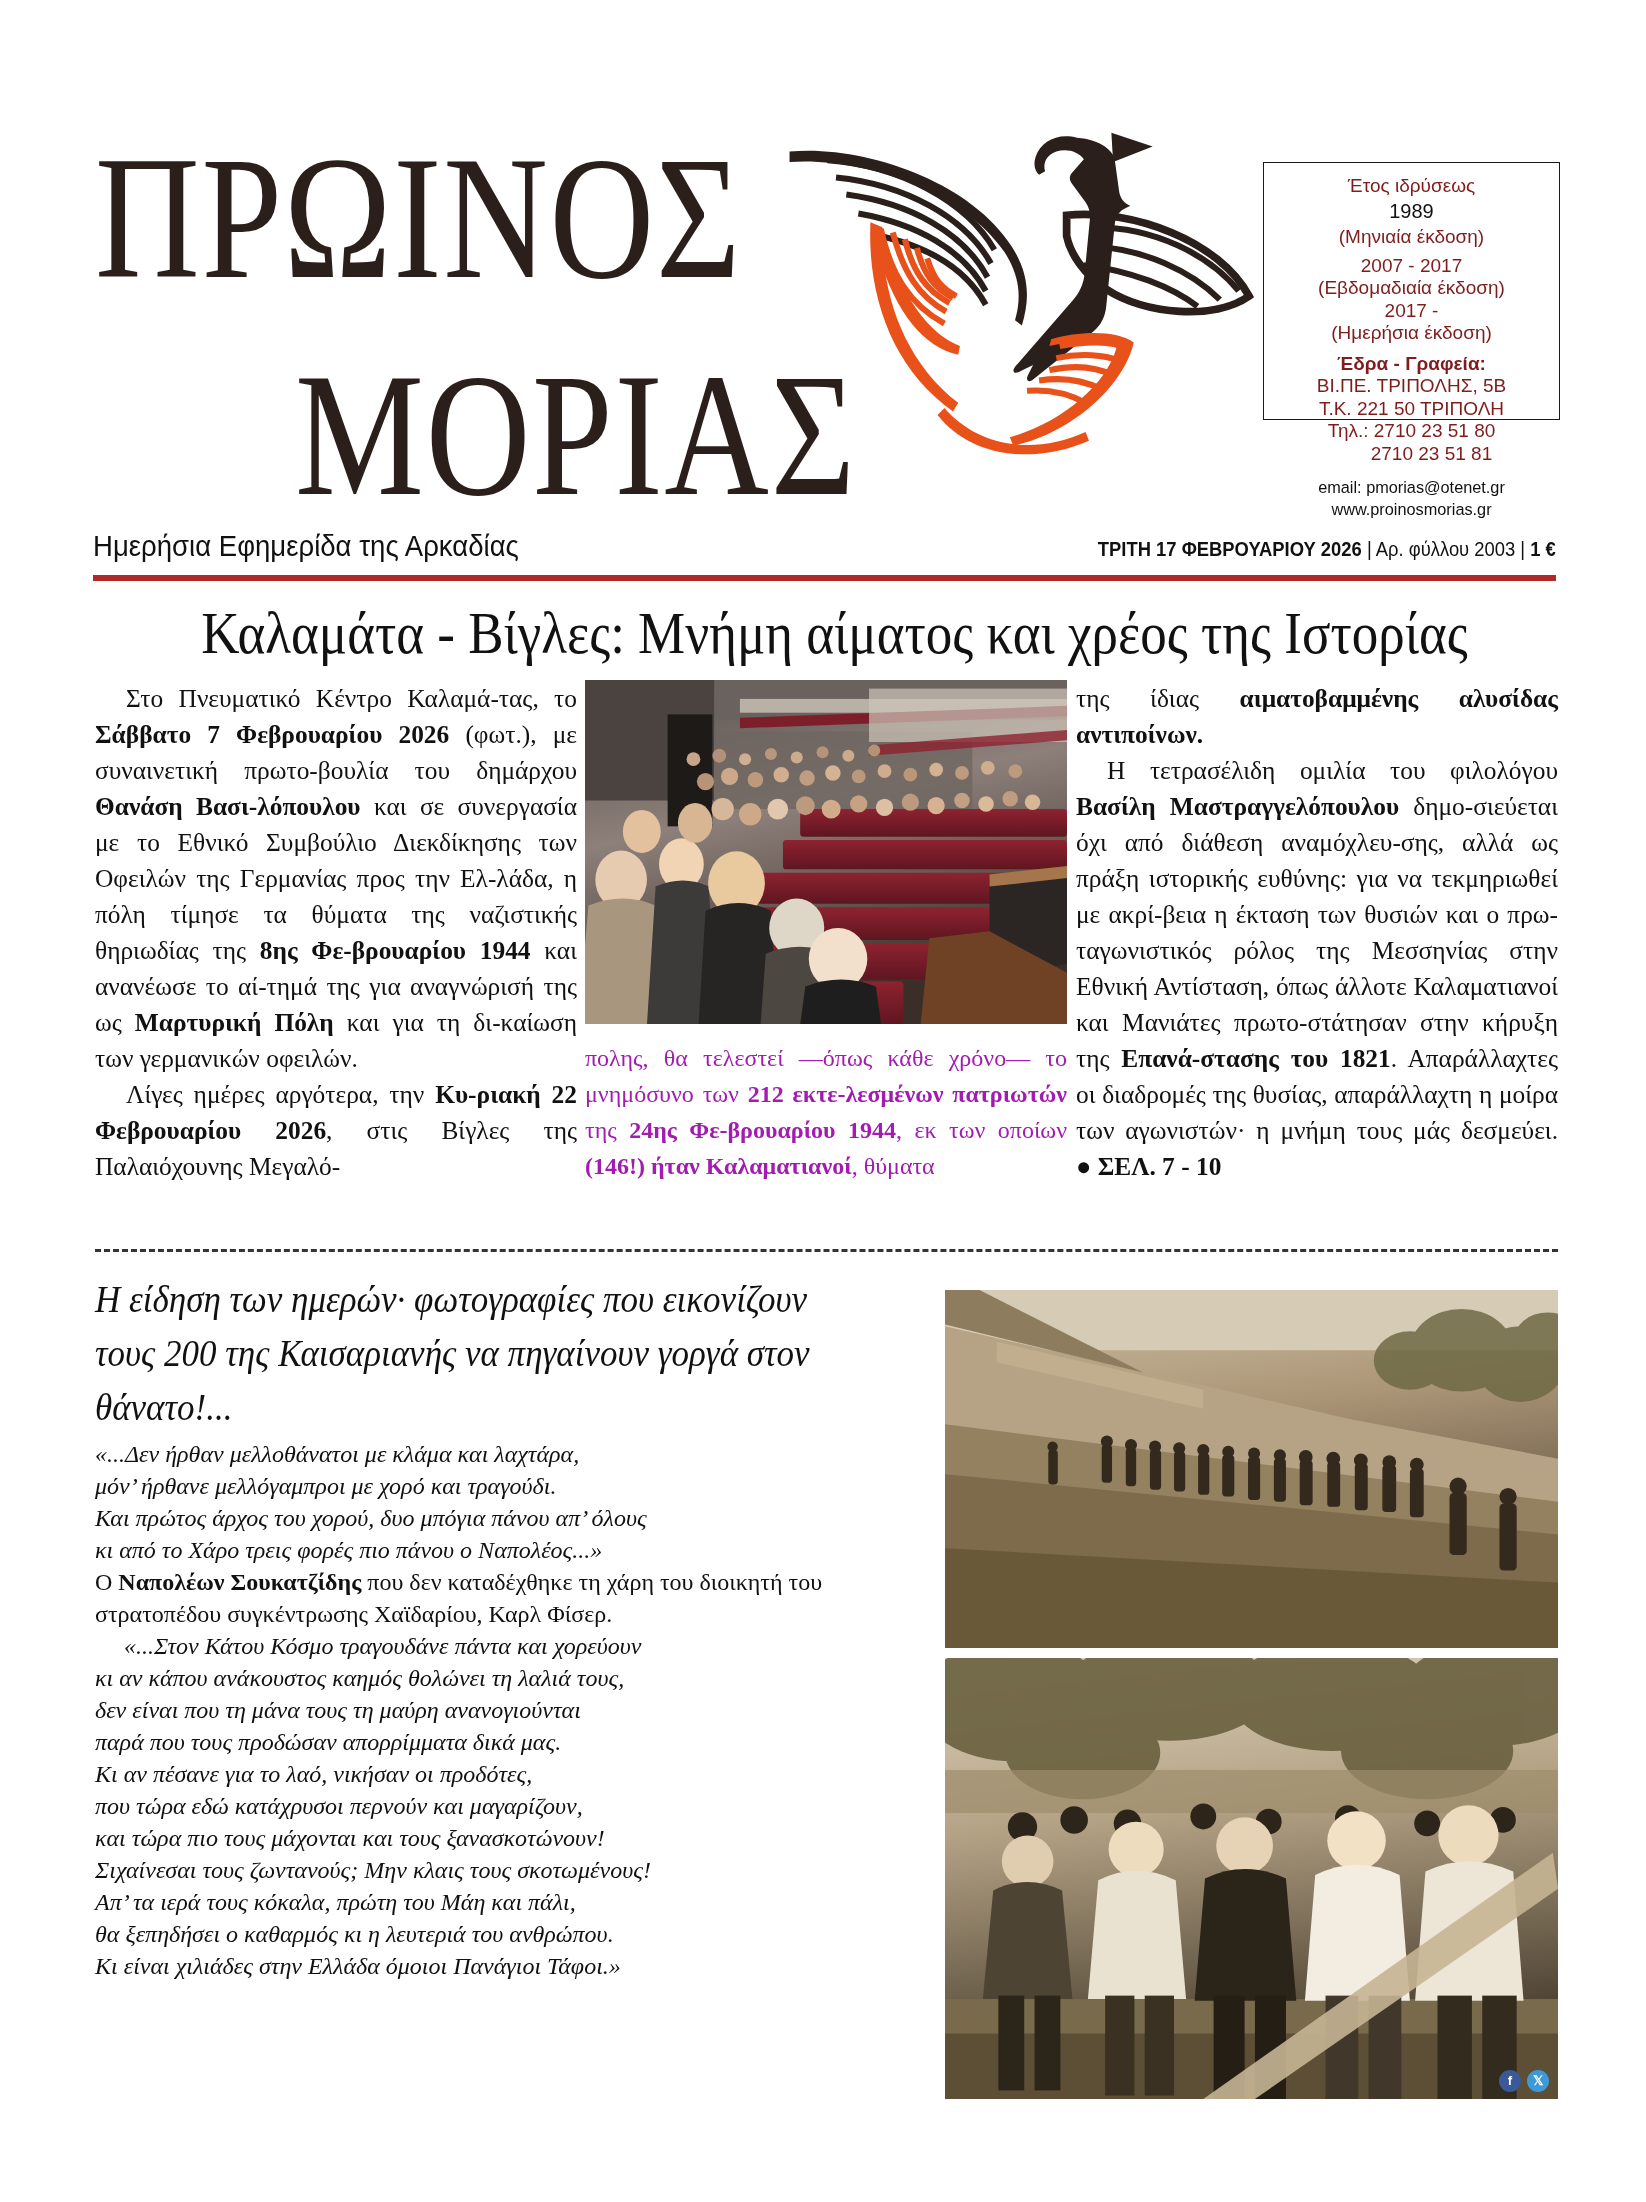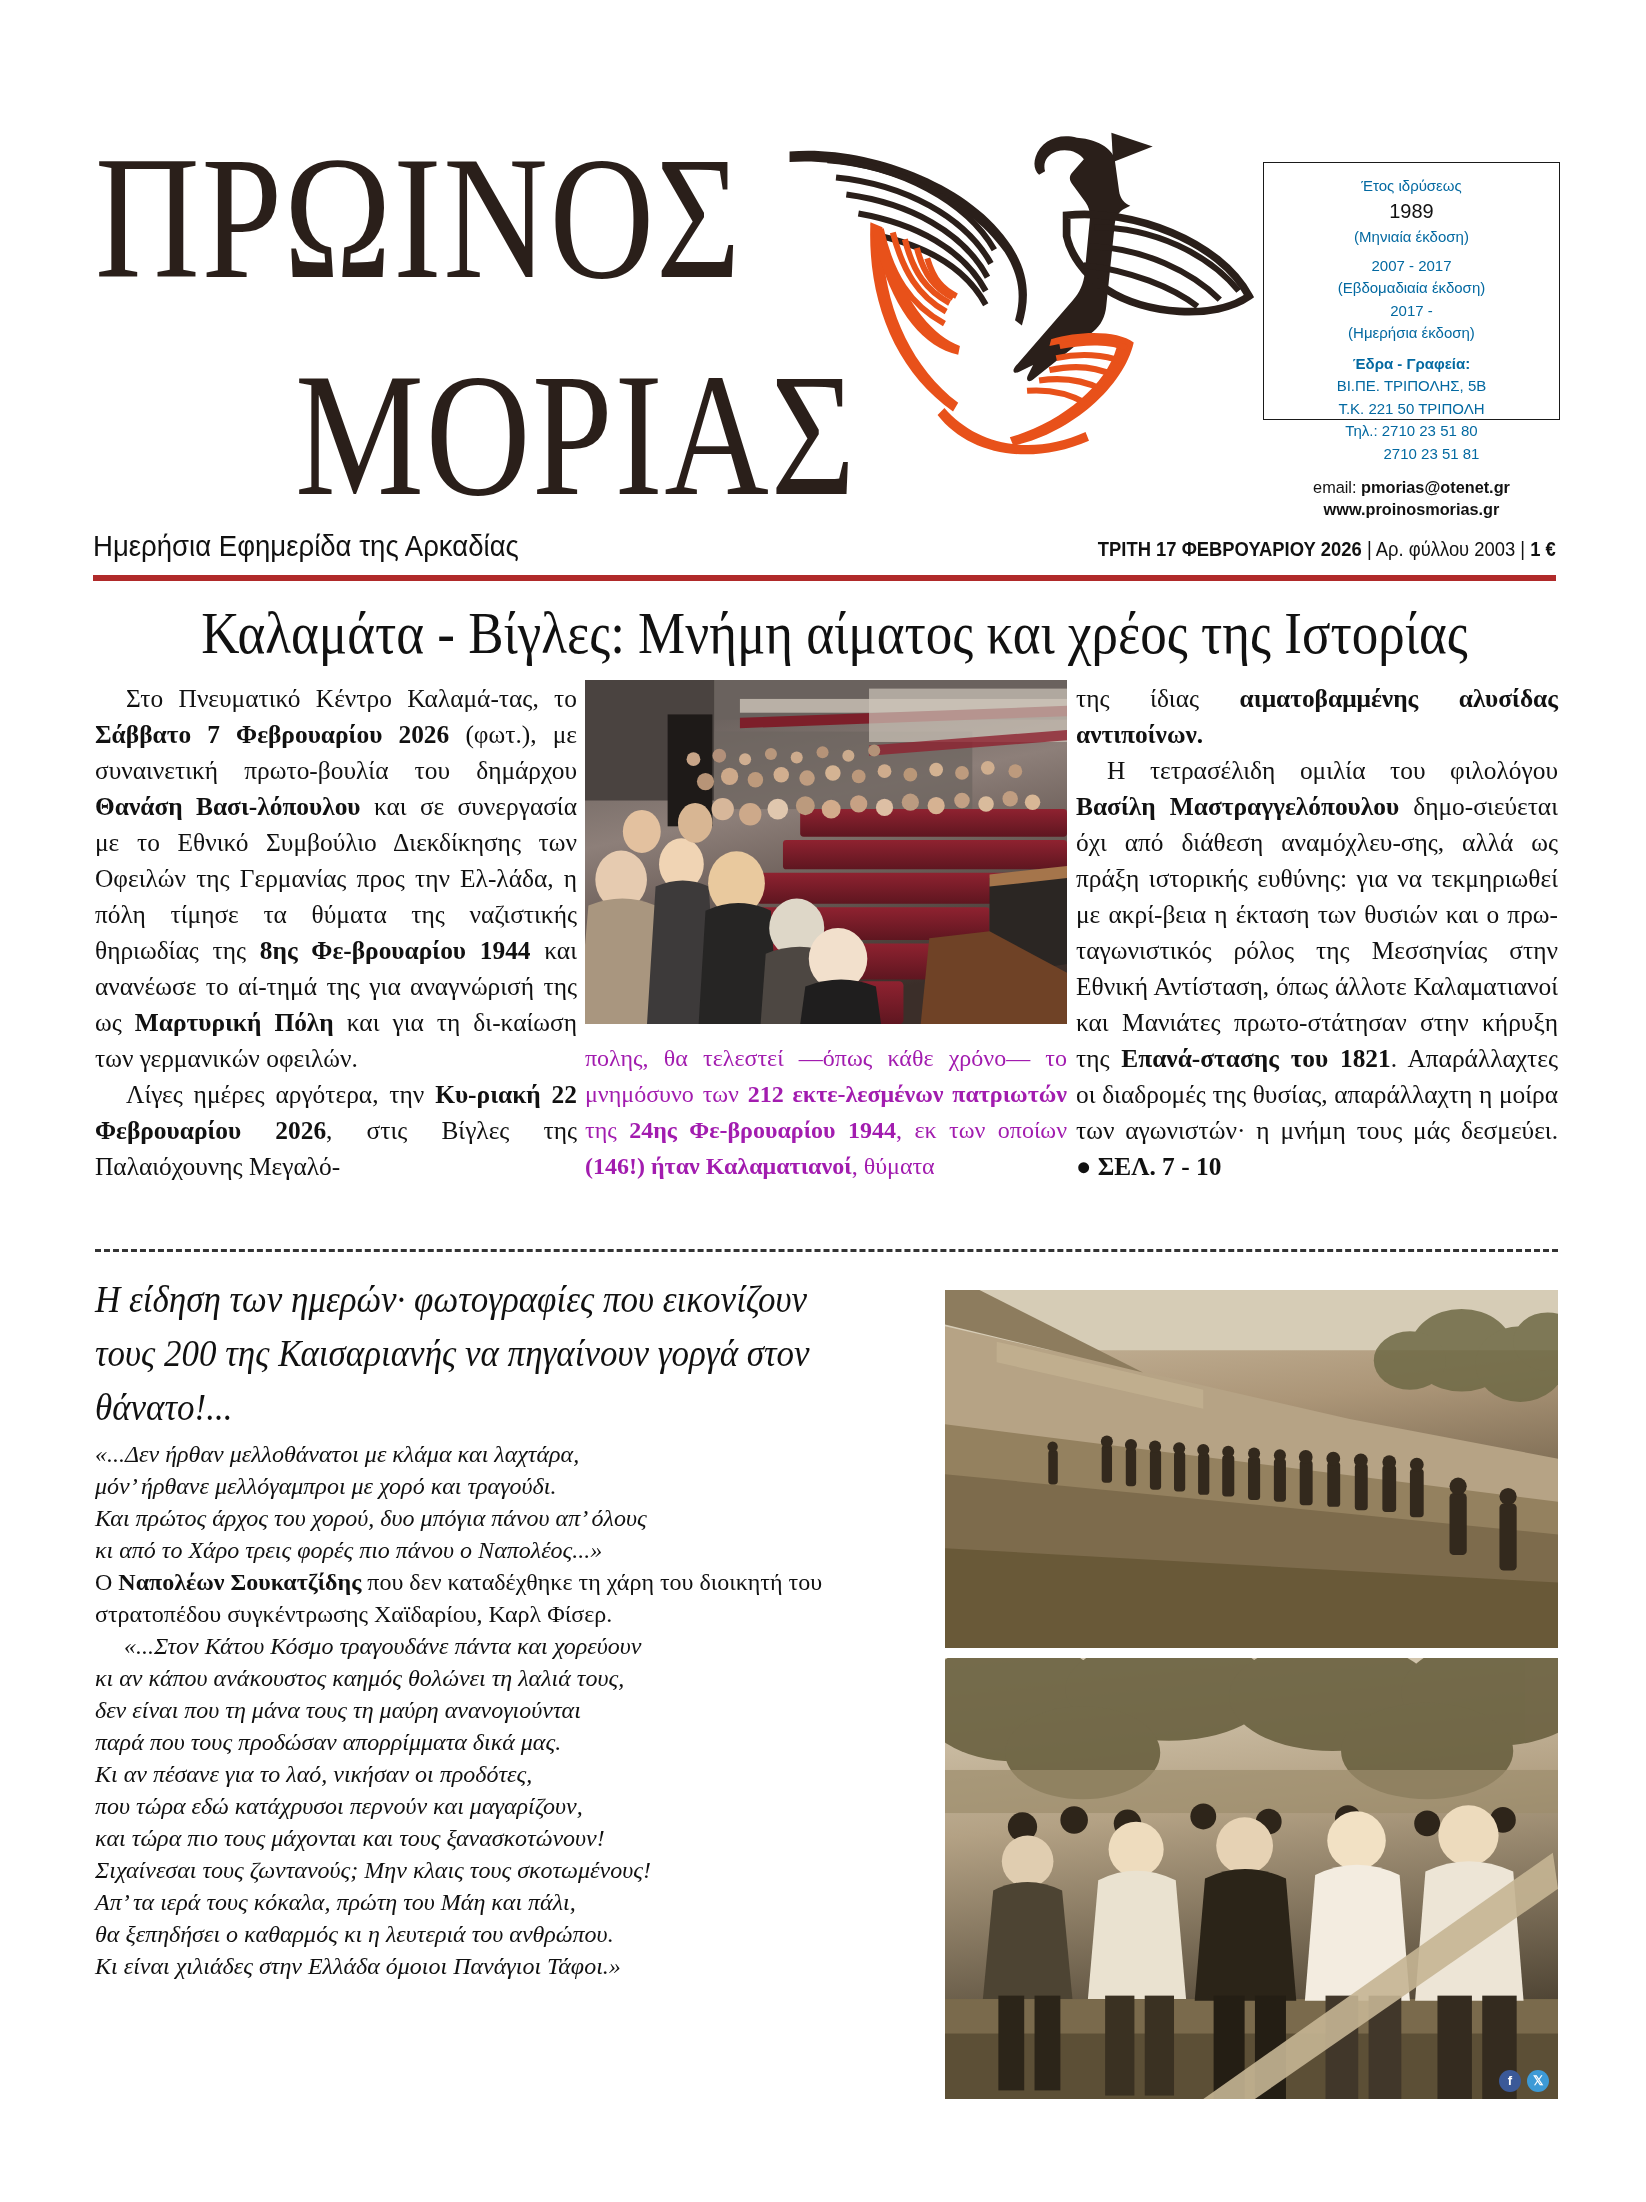--- a/index.html
+++ b/index.html
@@ -31,27 +31,27 @@
 
   .bird{position:absolute;left:774px;top:112px;width:482px;height:370px;}
 
   
   .infobox{
     position:absolute;left:1263px;top:162px;width:297px;height:258px;
     border:1.7px solid #1a1a1a;background:#fff;
     font-family:"Liberation Sans", sans-serif;
     text-align:center;box-sizing:border-box;padding:12px 5.2px 6.9px 5.2px;
   }
-  .ib-l{font-size:15px;line-height:22.4px;color:#0369a1;white-space:nowrap;}
+  .ib-l{font-size:19px;line-height:22.4px;color:#7f1d1d;white-space:nowrap;}
   .ib-big{font-size:20px;line-height:29px;font-weight:400;color:#111;}
   .ib-gap{height:8.6px;}
   .ib-b{font-weight:bold;}
   .ib-tel2{padding-left:40px;}
   .ib-mail{font-size:16.3px;line-height:21.5px;margin-top:12px;}
-  .ib-mail b{font-weight:bold;}
+  .ib-mail b{font-weight:normal;}
 
   
   .subbar{position:absolute;left:93px;top:527px;width:1463px;height:48px;}
   .sub-left{
     position:absolute;left:0;top:0;
     font-family:"Liberation Sans", sans-serif;
     font-size:29px;line-height:38px;color:#111;letter-spacing:0px;
     transform:scaleX(0.95);transform-origin:left top;
   }
   .sub-right{

